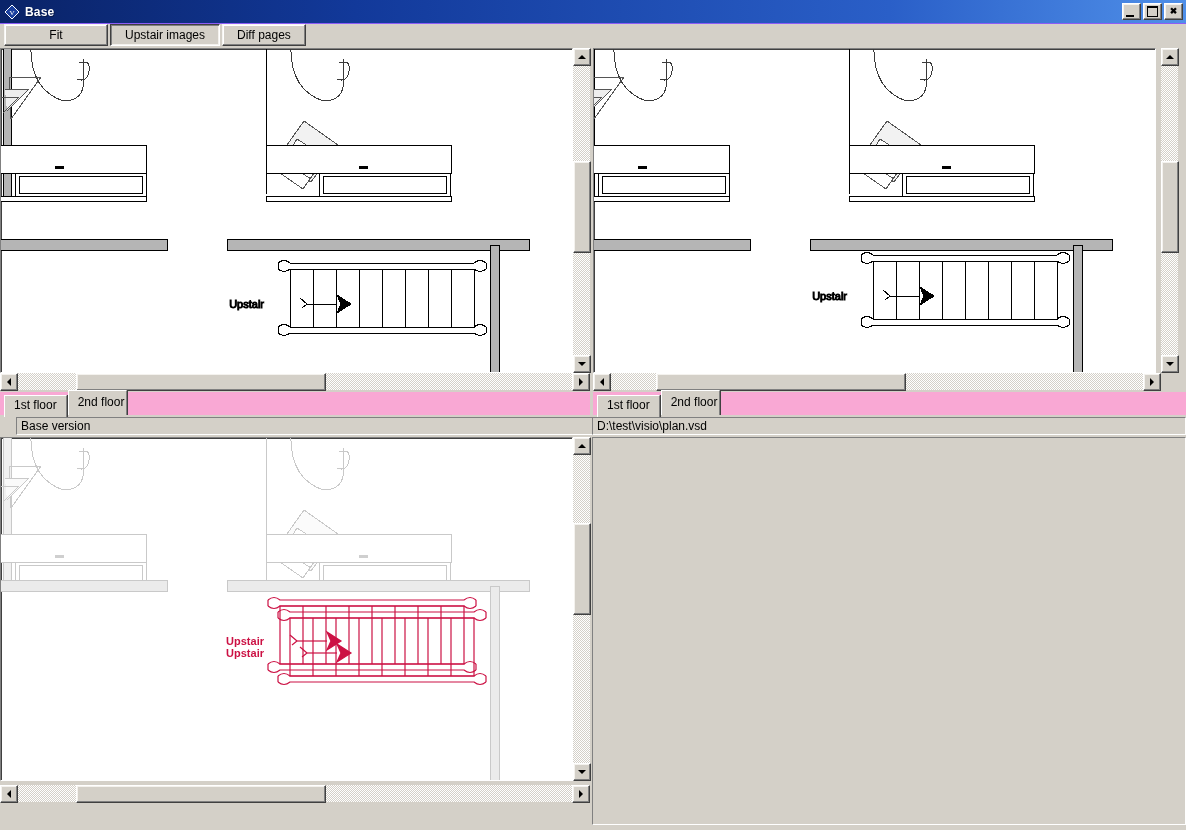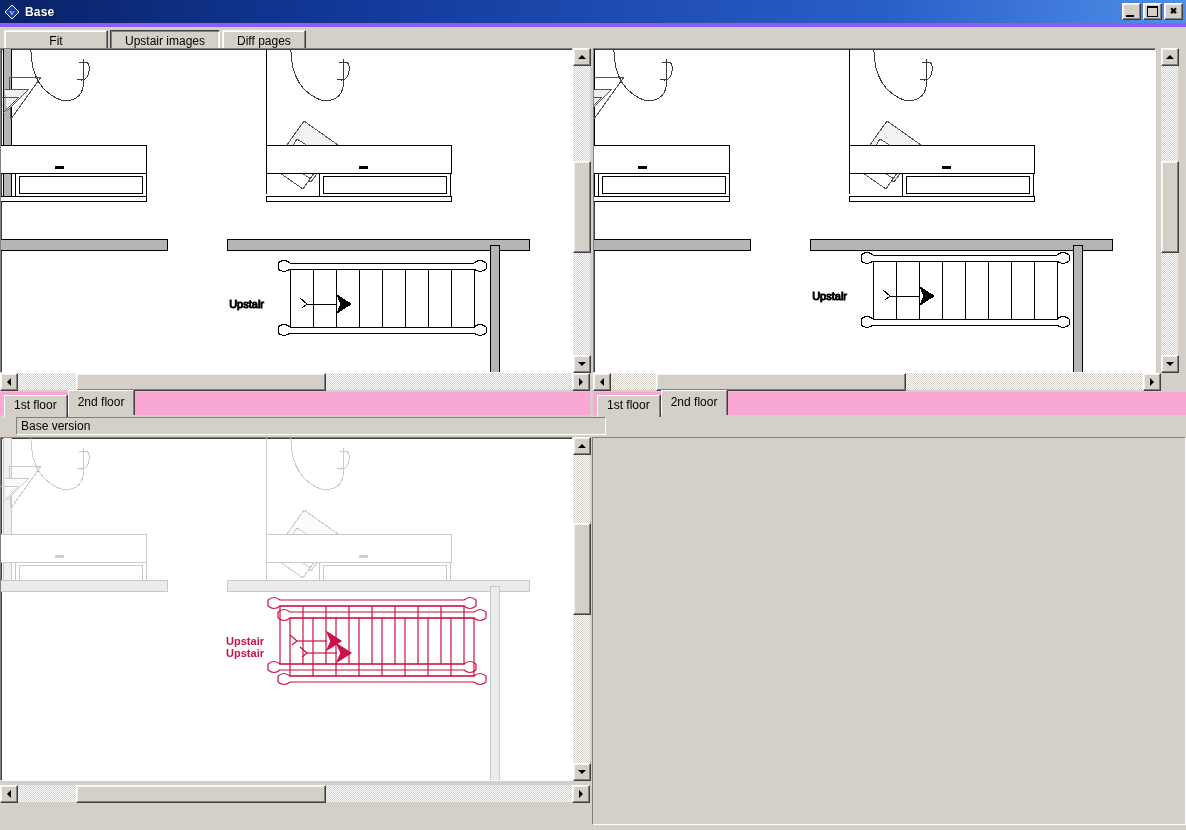--- a/index.html
+++ b/index.html
@@ -43,22 +43,22 @@
     display: flex; align-items: center; justify-content: center;
     font-size: 9px; color: #000; font-family: "Liberation Sans", sans-serif;
     line-height: 1;
   }
   .minbar { position: absolute; left: 3px; bottom: 2px; width: 8px; height: 2px; background: #000; }
   .maxbox { position: absolute; left: 3px; top: 2px; width: 9px; height: 8px; border: 1px solid #000; border-top-width: 2px; }
 
   
   .toolbar {
     position: absolute; left: 0; top: 23px; width: 1186px; height: 25px;
-    background: #d4d0c8; display: flex; align-items: flex-end;
-    border-top: 4px solid #8b5cf6;
+    background: #d4d0c8; display: flex; align-items: flex-start;
+    border-top: 1px solid #8b5cf6;
   }
   .tbtn {
     height: 20px; margin-left: 2px; padding: 0 14px;
     background: #d4d0c8; color: #000; font-size: 12px;
     display: flex; align-items: center; justify-content: center;
     border: 1px solid #f6f5f2; border-right-color: #404040; border-bottom-color: #404040;
     box-shadow: inset -1px -1px 0 #808080, inset 1px 1px 0 #ffffff;
     cursor: default; white-space: nowrap;
   }
   .tbtn.first { margin-left: 4px; min-width: 74px; }
@@ -110,21 +110,21 @@
     padding-left: 4px;
   }
   .tab {
     font-size: 12px; color: #000; padding: 2px 9px 3px 9px; margin-right: 1px;
     background: #d4d0c8; cursor: default; line-height: 14px;
     border: 1px solid #ffffff; border-bottom: none; border-right-color: #808080;
     box-shadow: 1px 0 0 #404040;
     position: relative; top: 2px; height: 16px; box-sizing: content-box;
   }
   .tab.active {
-    top: 0; padding: 4px 9px 4px 9px;
+    top: 0; padding: 4px 2px 4px 9px;
     background: #d4d0c8; font-weight: normal;
     border: 1px solid #ffffff; border-bottom: none; border-right-color: #808080;
     box-shadow: 1px 0 0 #404040;
     z-index: 2;
   }
   
   .infofield {
     position: absolute; box-sizing: border-box;
     background: #d4d0c8; color: #000; font-size: 12px;
     display: flex; align-items: center; padding-left: 4px;
@@ -343,20 +343,21 @@
   <div class="tabstrip" style="left:0px; top:392px; width:590px; height:23px;">
     <div class="tab">1st floor</div>
     <div class="tab active">2nd floor</div>
   </div>
   <div class="infofield" style="left:16px; top:417px; width:590px; height:18px;">Base version</div>
 
   <div class="tabstrip" style="left:593px; top:392px; width:593px; height:23px;">
     <div class="tab">1st floor</div>
     <div class="tab active">2nd floor</div>
   </div>
+  <div class="infofield" style="left:592px; top:417px; width:594px; height:18px;">D:\test\visio\plan.vsd</div>
 
   <div class="canvas-frame" style="left:0px; top:437px; width:573px; height:344px;">
     <svg width="573" height="344" viewBox="0 0 573 344">
 
       <g stroke="#c9c9c9" fill="none" stroke-width="1" shape-rendering="crispEdges">
         <rect x="2" y="-10" width="8" height="160" fill="#f0f0f0" stroke="#c9c9c9"></rect>
         <path d="M 30 -5 Q 28 40 62 52 Q 85 52 82 28 L 82 10"></path>
         <path d="M 78 14 Q 90 10 88 22 Q 86 34 76 30"></path>
         <path d="M 8 28 L 40 28 L 10 70 Z"></path>
         <path d="M 4 40 L 28 40 L 6 62" fill="#fafafa"></path>

